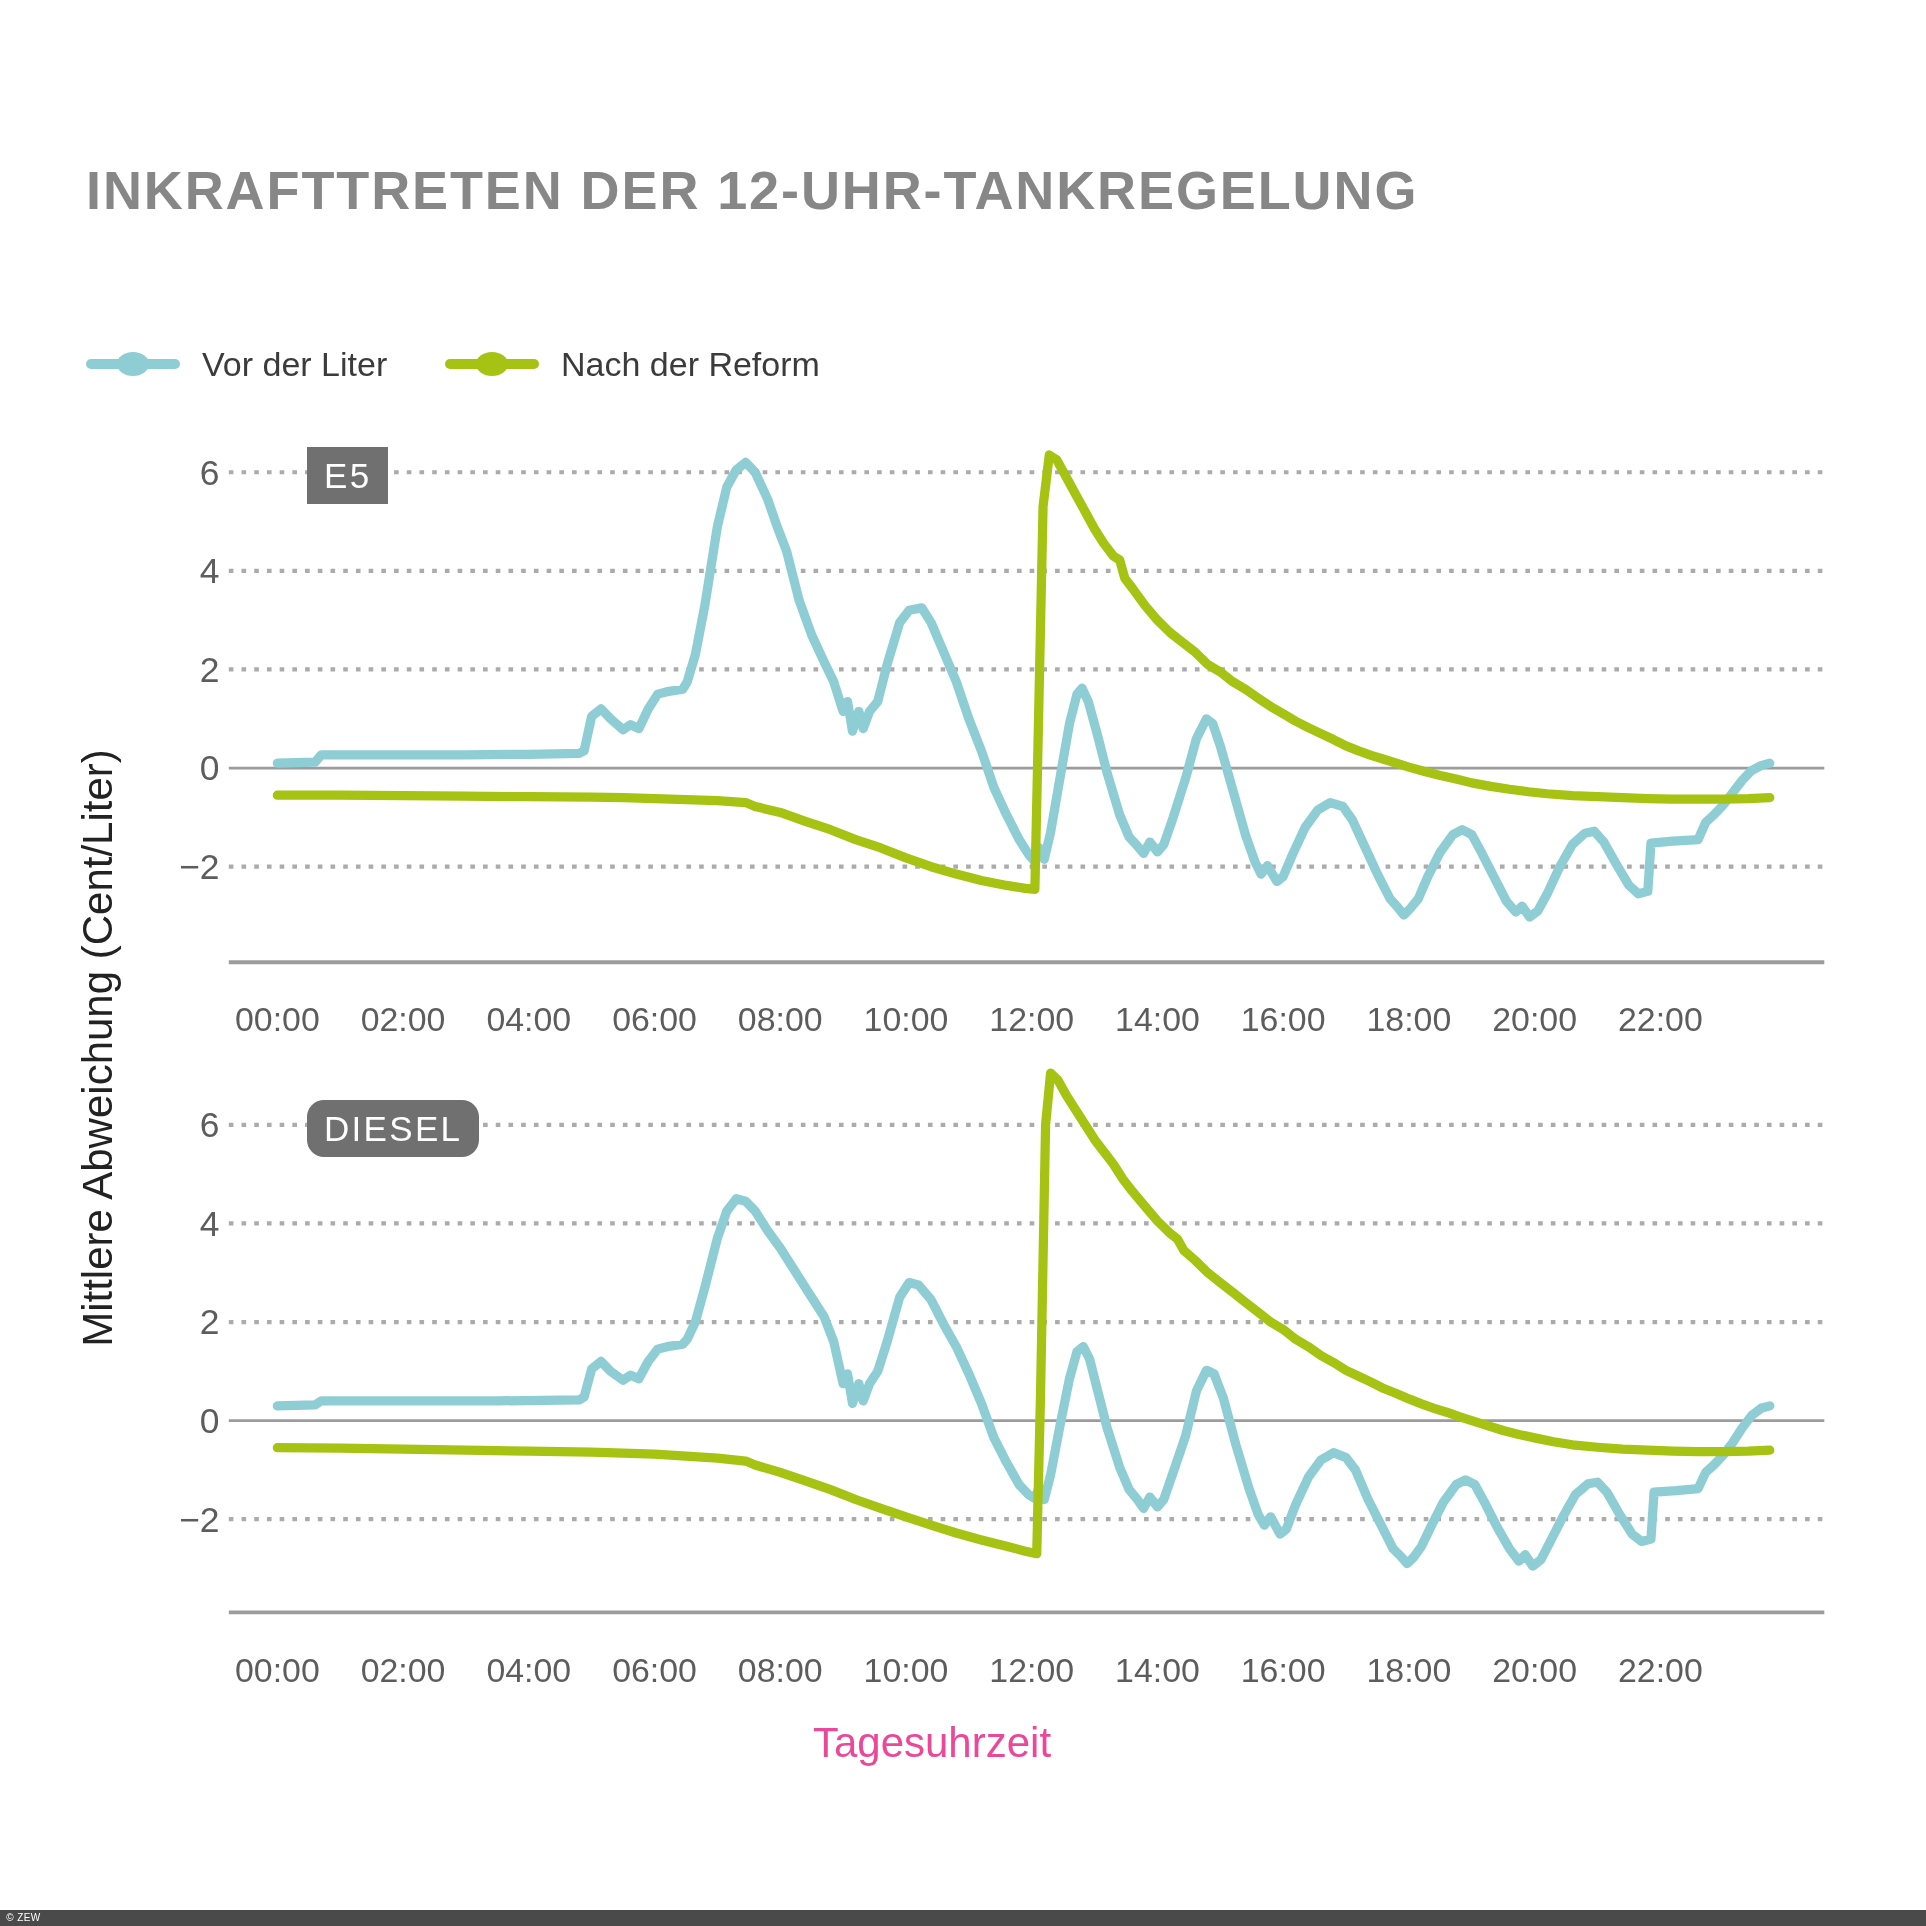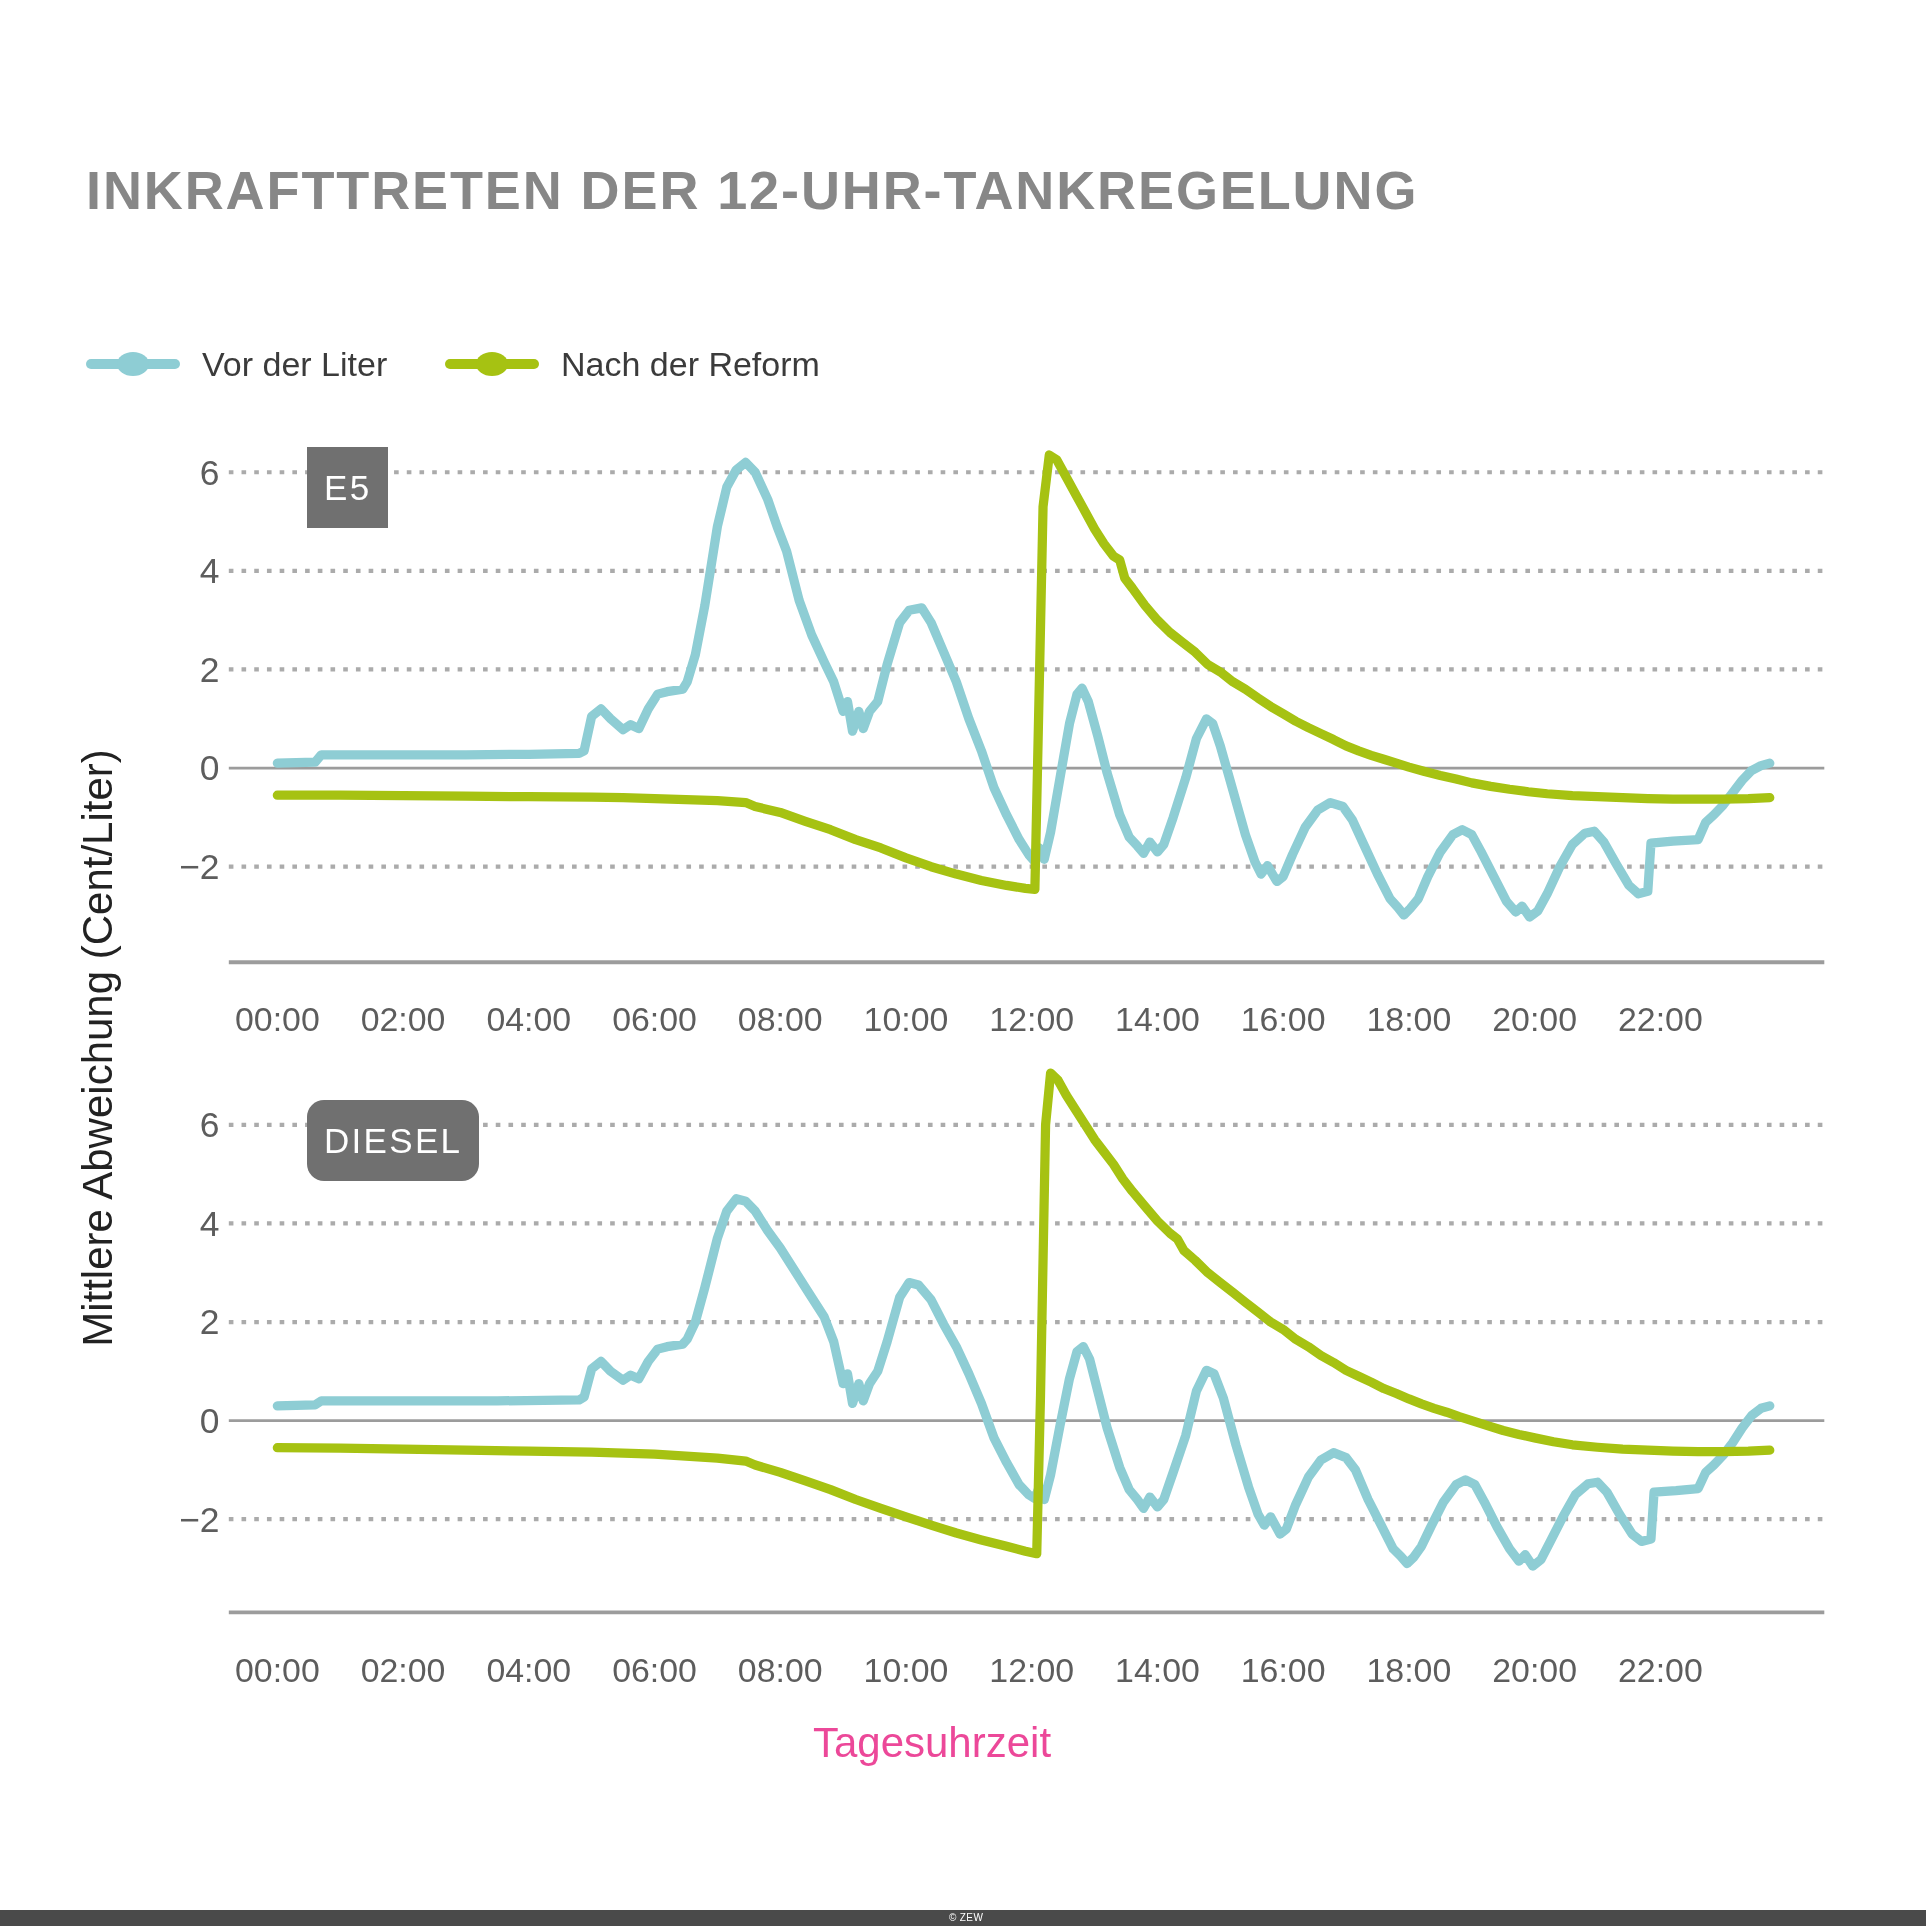--- a/index.html
+++ b/index.html
@@ -5,29 +5,29 @@
   html,body{margin:0;padding:0;background:#ffffff;}
   #page{position:relative;width:1926px;height:1926px;background:#ffffff;overflow:hidden;
         font-family:"Liberation Sans", sans-serif;}
   #plot{position:absolute;left:0;top:0;}
   .title{position:absolute;left:86px;top:153px;font-weight:bold;font-size:54px;line-height:75px;
          letter-spacing:1.9px;color:#878787;white-space:nowrap;}
   .legend-item{position:absolute;top:346px;height:37px;}
   .lline{position:absolute;left:0;top:13px;width:94px;height:10px;border-radius:5.4px;}
   .ldot{position:absolute;left:31px;top:6.2px;width:32px;height:24px;border-radius:50%;}
   .llabel{position:absolute;left:116px;top:0;font-size:34px;line-height:37px;color:#3b3b3b;white-space:nowrap;}
-  .badge{position:absolute;height:49px;line-height:49px;padding:16px 17px;background:#707070;color:#ffffff;
+  .badge{position:absolute;height:49px;line-height:49px;padding:4px 17px;background:#707070;color:#ffffff;
          font-size:35px;letter-spacing:2.3px;text-align:center;}
   .ylabel{position:absolute;left:98px;top:1048px;transform:translate(-50%,-50%) rotate(-90deg);
           white-space:nowrap;font-size:42px;color:#222222;}
   .xlabel{position:absolute;left:932px;top:1743px;transform:translate(-50%,-50%);
           font-size:42px;color:#ec4899;white-space:nowrap;}
   .footer{position:absolute;left:89px;top:1820px;font-size:37px;color:#141414;white-space:nowrap;}
   .copybar{position:absolute;left:0;top:1910px;width:1926px;height:16px;background:#4a4a4a;}
-  .copy{display:block;color:#ffffff;font-size:10px;line-height:16px;padding-left:6.2px;letter-spacing:0.4px;text-align:center;}
+  .copy{display:block;color:#ffffff;font-size:10px;line-height:16px;padding-left:6.2px;letter-spacing:0.4px;}
   .gridline{stroke:#ababab;stroke-width:5.5;stroke-dasharray:6 10.5;}
   .zeroline{stroke:#9c9c9c;stroke-width:3.5;}
   .axisline{stroke:#9c9c9c;stroke-width:5;}
   .series{fill:none;stroke-width:12;stroke-linejoin:round;stroke-linecap:round;}
   .ytick{font-family:"Liberation Sans",sans-serif;font-size:46px;fill:#5d5d5d;text-anchor:end;}
   .xtick{font-family:"Liberation Sans",sans-serif;font-size:44px;fill:#5d5d5d;text-anchor:middle;}
 </style>
 </head>
 <body>
 

